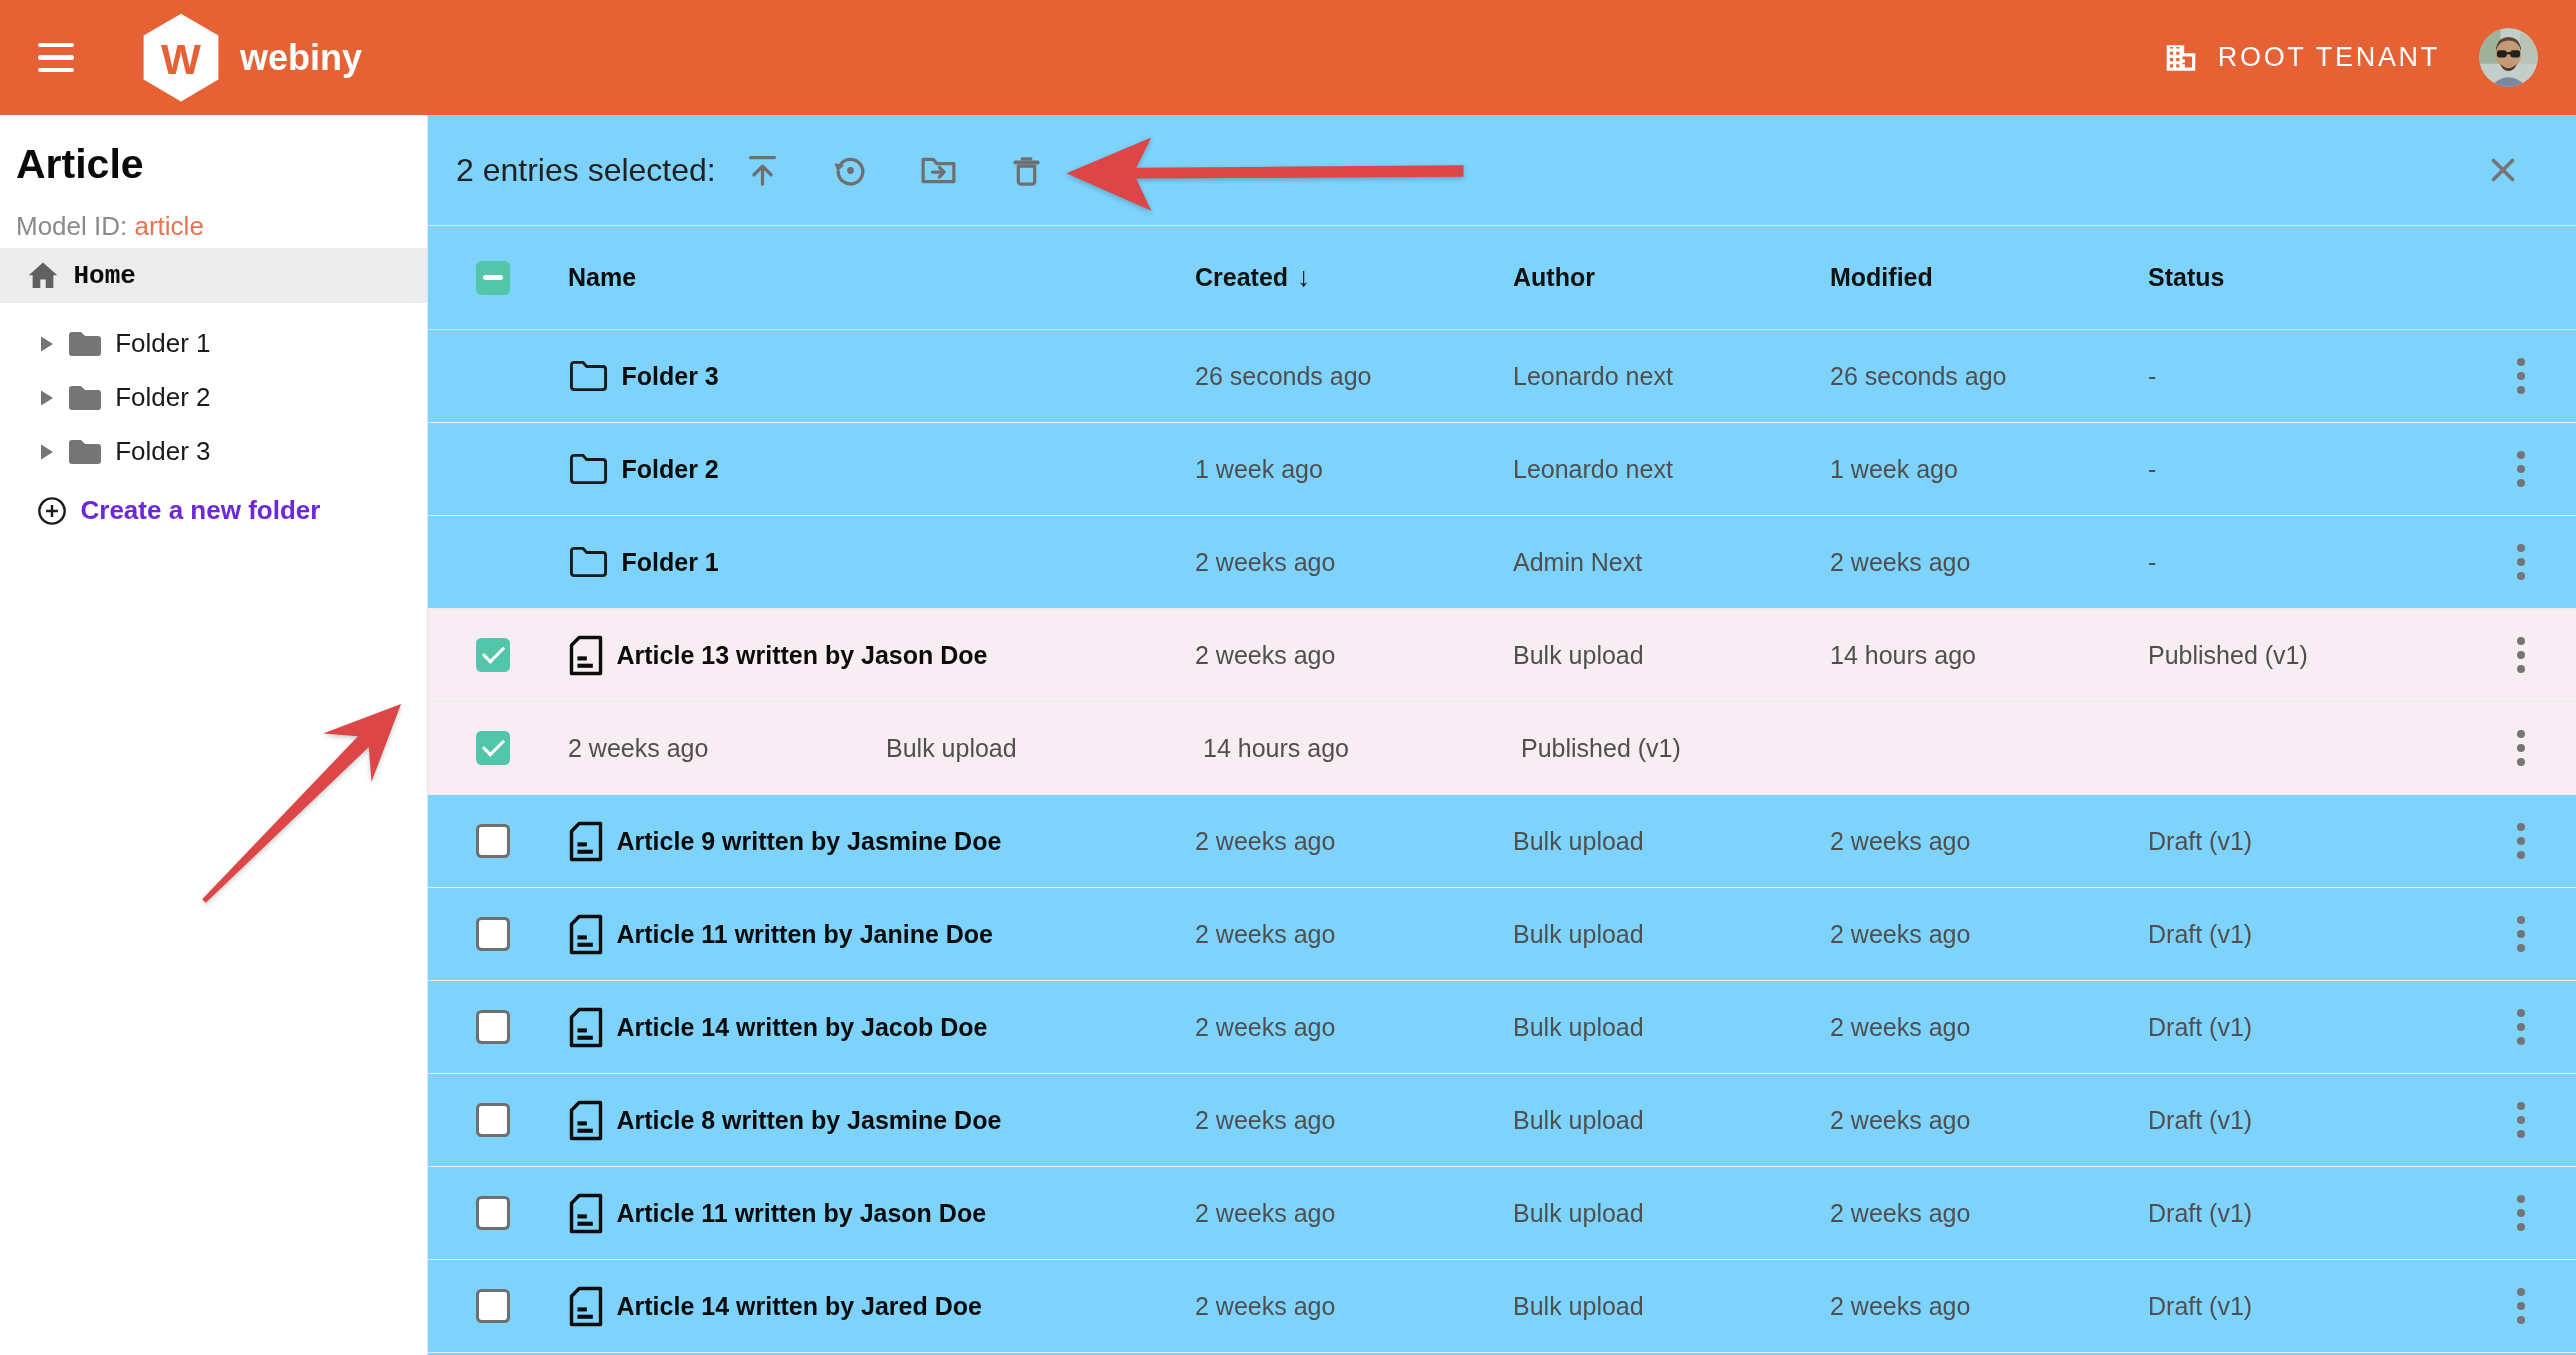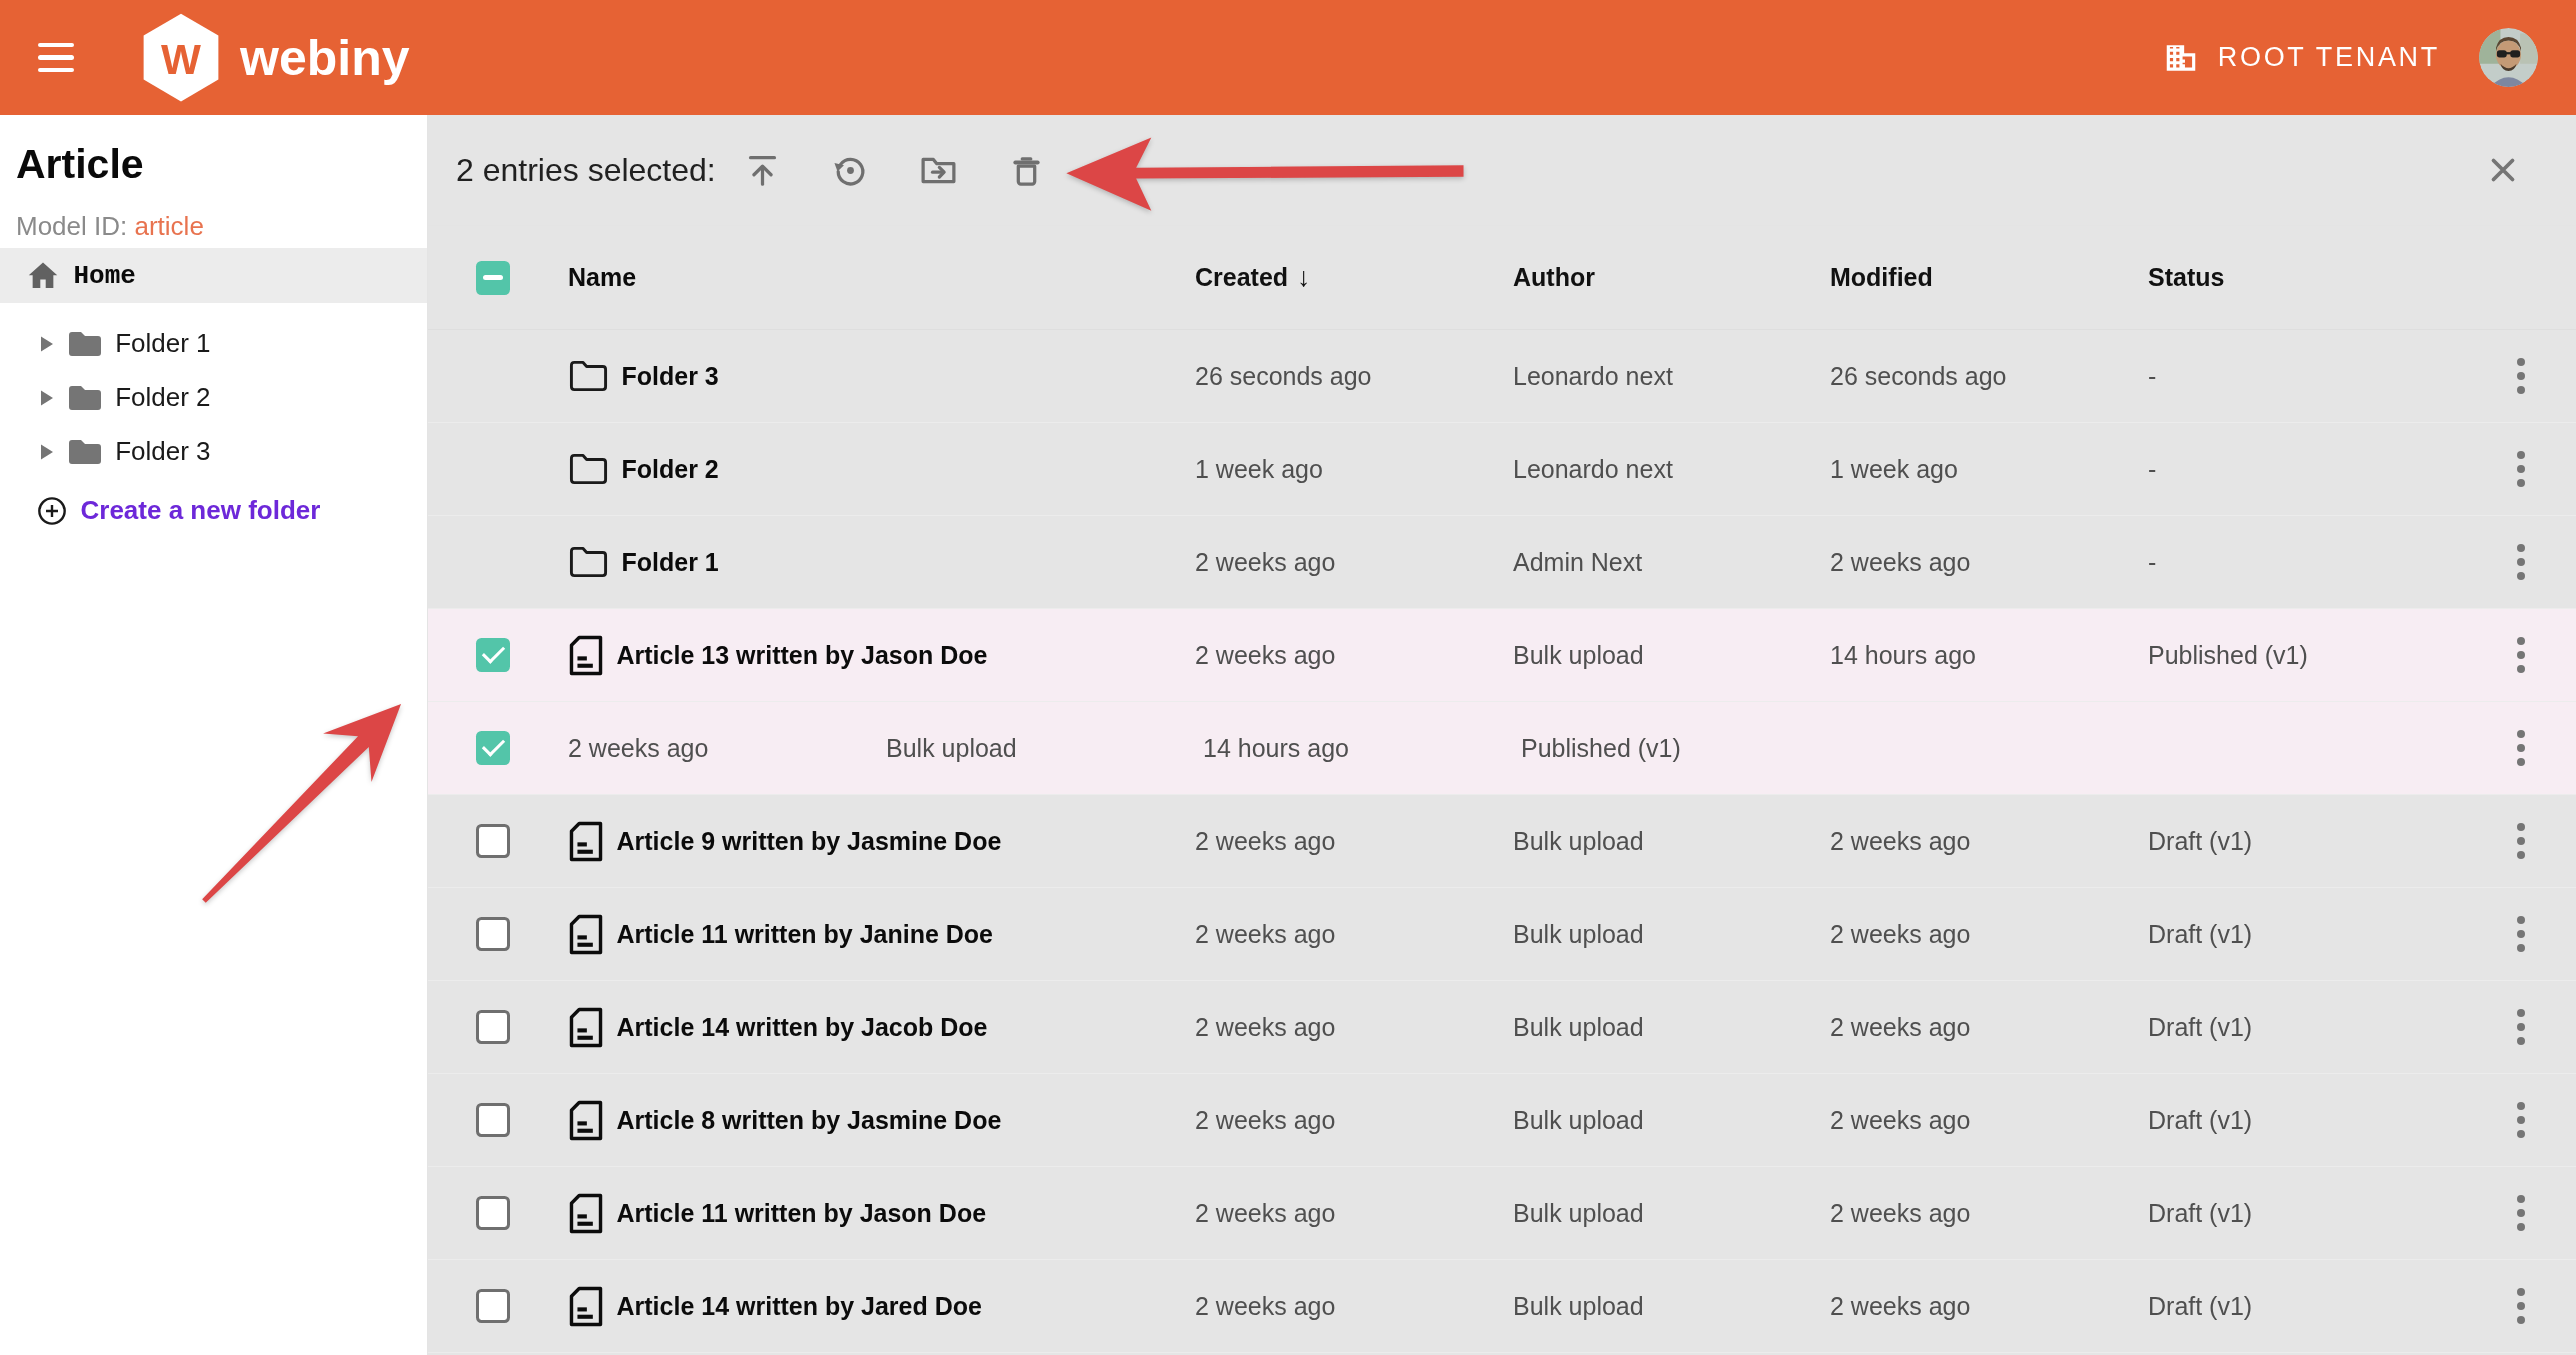--- a/index.html
+++ b/index.html
@@ -7,39 +7,39 @@
   body {
     width:2576px; height:1355px; overflow:hidden; position:relative;
     font-family:"Liberation Sans", sans-serif; background:#fff;
     -webkit-font-smoothing:antialiased;
   }
   
   .appbar { height:115px; background:#E66234; display:flex; align-items:center; padding:0 38px; }
   .hamburger { width:36px; display:flex; flex-direction:column; gap:8px; cursor:pointer; }
   .hamburger span { height:4.5px; background:#fff; border-radius:2.7px; }
   .logo { display:flex; align-items:center; margin-left:66px; gap:18px; }
-  .wordmark { color:#fff; font-size:50px; font-weight:700; letter-spacing:0; }
+  .wordmark { color:#fff; font-size:36px; font-weight:700; letter-spacing:0; }
   .spacer { flex:1; }
   .tenant { display:flex; align-items:center; gap:18px; color:#fff; font-size:27px; letter-spacing:2.7px; cursor:pointer; }
   .avatar { width:59px; height:59px; border-radius:50%; overflow:hidden; margin-left:39px; cursor:pointer; flex:0 0 auto; }
   
   .shell { display:flex; height:1241px; }
   aside { width:427px; padding-top:25px; background:#fff; }
   .side-title { font-size:41px; font-weight:700; color:#0a0a0a; margin:0 0 0 16px; line-height:48px; }
   .model-id { margin:23px 0 0 16px; font-size:26px; color:#8a8a8a; line-height:30px; }
   .model-id .val { color:#E8734F; }
   .home-item { margin-top:7.2px; height:55px; background:#ECECEC; display:flex; align-items:center; padding-left:25px; gap:12.5px; font-weight:700; font-size:26px; color:#0a0a0a; cursor:pointer;font-family:Liberation Mono, monospace; }
   .tree { margin-top:13.4px; }
   .tree-item { height:54px; display:flex; align-items:center; padding-left:38px; font-size:26px; color:#1a1a1a; cursor:pointer; }
   .tree-item .chev { flex:0 0 auto; }
   .tree-item .ficon { margin-left:10.7px; }
   .tree-label { margin-left:12.5px; }
   .create-folder { display:flex; align-items:center; gap:12.5px; padding-left:36px; margin-top:14.3px; height:36px; font-weight:700; font-size:26px; color:#6d28d9; cursor:pointer; }
   
-  main { flex:1; border-left:1.8px solid #E4E4E4; display:flex; flex-direction:column; background:#e5e5e5; }
+  main { flex:1; border-left:1.8px solid #E4E4E4; display:flex; flex-direction:column; background:#7dd3fc; }
   .toolbar { height:111px; display:flex; align-items:center; padding:0 52px 0 28px; border-bottom:1.8px solid #E4E4E4; }
   .sel-text { font-size:32px; color:#212121; }
   .tb-icons { display:flex; align-items:center; margin-left:25px; column-gap:45px; }
   .icon-btn { width:43px; height:43px; display:flex; align-items:center; justify-content:center; cursor:pointer; }
   .close-btn { margin-left:auto; width:43px; height:43px; display:flex; align-items:center; justify-content:center; cursor:pointer; }
   
   .thead { height:104px; display:flex; align-items:center; border-bottom:1.8px solid #DEDEDE; font-weight:700; font-size:25px; color:#111; }
   .trow { height:93px; display:flex; align-items:center; border-bottom:1.8px solid #ECECEC; font-size:25px; color:#4f4f4f; }
   .trow.sel { background:#F7EDF3; }
   .c-check { width:140px; padding-left:48px; display:flex; align-items:center; }

